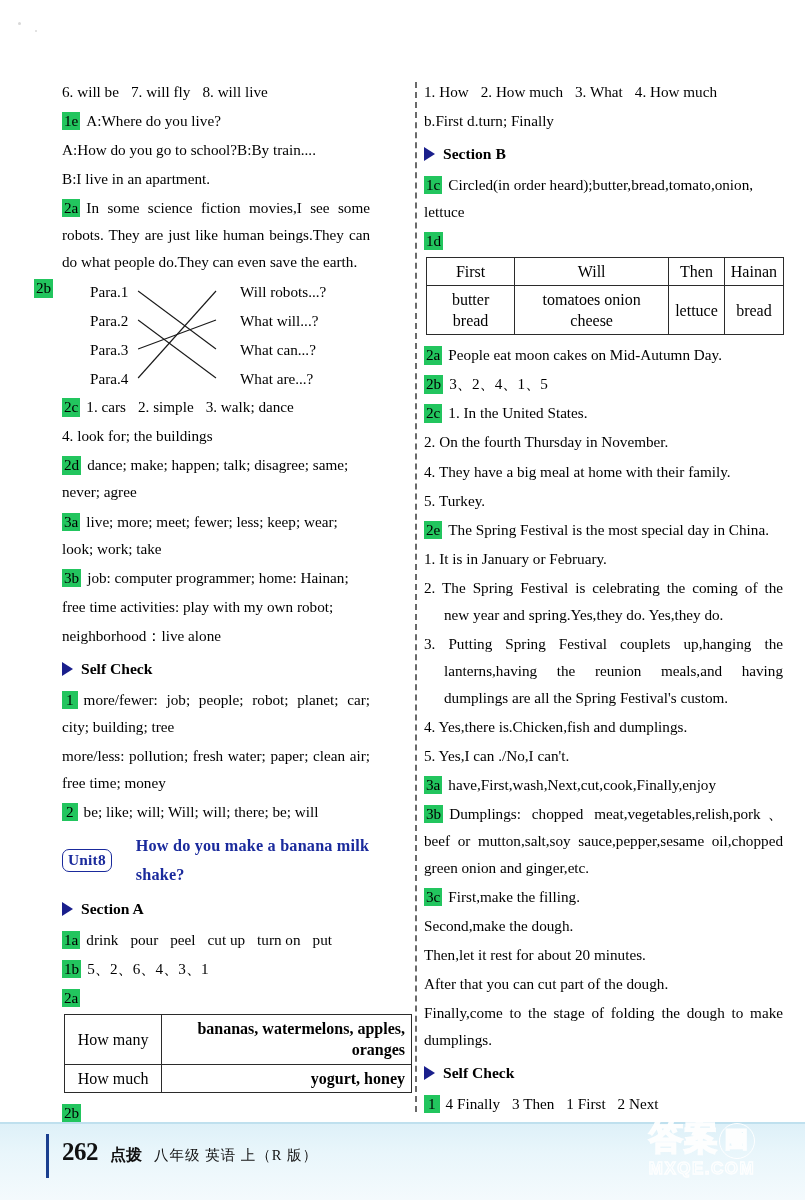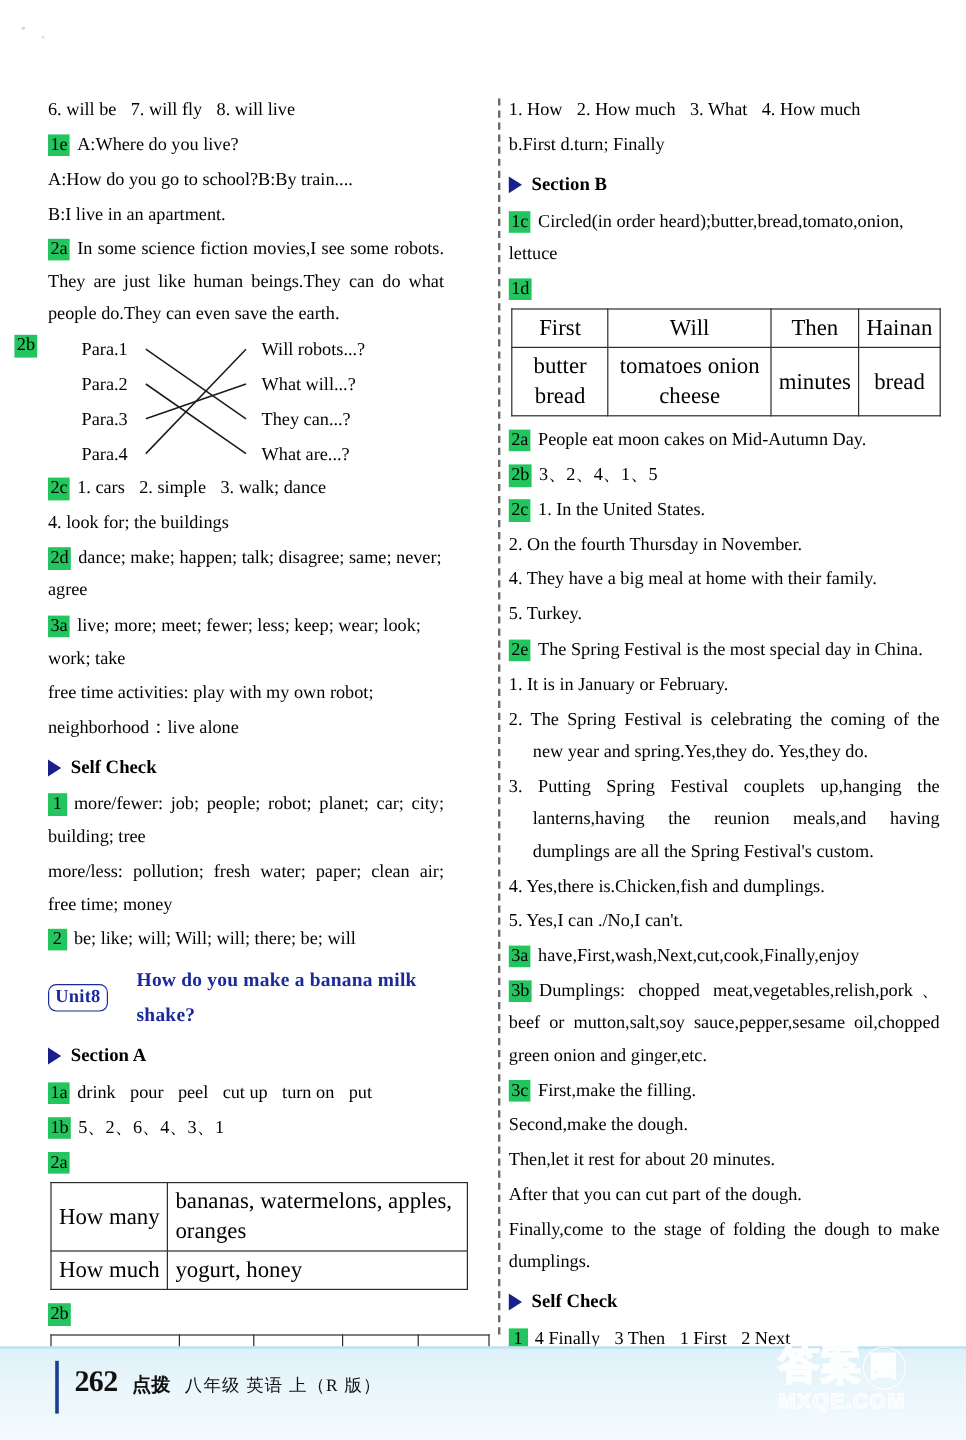--- a/index.html
+++ b/index.html
@@ -42,21 +42,21 @@
     height: 1045px;
     display: flex;
   }
   .col {
     box-sizing: border-box;
     font-size: 15.2px;
     line-height: 1.78;
   }
   .col-left {
     width: 398px;
-    padding: 0 28px 0 40px;
+    padding: 0 28px 0 62px;
   }
   .col-right {
     width: 407px;
     padding: 0 22px 0 26px;
   }
 
   
   #divider {
     position: absolute;
     left: 415px;
@@ -161,31 +161,31 @@
     position: absolute;
     left: 0; top: 0;
     width: 100%; height: 116px;
     pointer-events: none;
   }
 
   
   table.ans {
     border-collapse: collapse;
     margin: 3px 0 6px 0;
-    font-size: 19px;
+    font-size: 16px;
     background: #fff;
   }
   table.ans td {
     border: 1.3px solid #2b2b2b;
     padding: 3px 6px;
     text-align: center;
     line-height: 1.32;
     vertical-align: middle;
   }
-  table.ans td.l { text-align: left; }
+  table.ans td.l { text-align: right; font-weight: bold; }
   table.ans.t2a { width: 348px; margin-left: 2px; }
   table.ans.t2b { width: 352px; margin-left: 2px; }
   table.ans.t1d { width: 358px; margin-left: 2px; }
 
   
   #footer-band {
     position: absolute;
     left: 0;
     bottom: 0;
     width: 805px;
@@ -292,34 +292,35 @@
           <span class="tag match-tag">2b</span>
           <div class="match-left">
             <div class="match-item">Para.1</div>
             <div class="match-item">Para.2</div>
             <div class="match-item">Para.3</div>
             <div class="match-item">Para.4</div>
           </div>
           <div class="match-right">
             <div class="match-item">Will robots...?</div>
             <div class="match-item">What will...?</div>
-            <div class="match-item">They can...?</div>
+            <div class="match-item">What can...?</div>
             <div class="match-item">What are...?</div>
           </div>
           <svg class="match-svg" viewBox="0 0 340 116" preserveAspectRatio="none">
             <line x1="84" y1="14" x2="170" y2="72" stroke="#1a1a1a" stroke-width="1.3"></line>
             <line x1="84" y1="43" x2="170" y2="101" stroke="#1a1a1a" stroke-width="1.3"></line>
             <line x1="84" y1="72" x2="170" y2="43" stroke="#1a1a1a" stroke-width="1.3"></line>
             <line x1="84" y1="101" x2="170" y2="14" stroke="#1a1a1a" stroke-width="1.3"></line>
           </svg>
         </div>
         <p class="line"><span class="tag">2c</span>1. cars<span class="sp"></span>2. simple<span class="sp"></span>3. walk; dance</p>
         <p class="line">4. look for; the buildings</p>
         <p class="line nj"><span class="tag">2d</span>dance; make; happen; talk; disagree; same; never; agree</p>
         <p class="line nj"><span class="tag">3a</span>live; more; meet; fewer; less; keep; wear; look; work; take</p>
+        <p class="line"><span class="tag">3b</span>job: computer programmer; home: Hainan;</p>
         <p class="line">free time activities: play with my own robot;</p>
         <p class="line">neighborhood：live alone</p>
         <div class="section-head">
           <span class="tri"></span>
           <span>Self Check</span>
         </div>
         <p class="line"><span class="tag num">1</span>more/fewer: job; people; robot; planet; car; city; building; tree</p>
         <p class="line">more/less: pollution; fresh water; paper; clean air; free time; money</p>
         <p class="line nj"><span class="tag num">2</span>be; like; will; Will; will; there; be; will</p>
         <div class="unit-head">
@@ -396,21 +397,21 @@
           <tbody>
             <tr>
               <td>First</td>
               <td>Will</td>
               <td>Then</td>
               <td>Hainan</td>
             </tr>
             <tr>
               <td>butter bread</td>
               <td>tomatoes onion cheese</td>
-              <td>minutes</td>
+              <td>lettuce</td>
               <td>bread</td>
             </tr>
           </tbody>
         </table>
         <p class="line nj"><span class="tag">2a</span>People eat moon cakes on Mid-Autumn Day.</p>
         <p class="line nj"><span class="tag">2b</span>3、2、4、1、5</p>
         <p class="line nj"><span class="tag">2c</span>1. In the United States.</p>
         <p class="hang">2. On the fourth Thursday in November.</p>
         <p class="hang">4. They have a big meal at home with their family.</p>
         <p class="hang">5. Turkey.</p>

